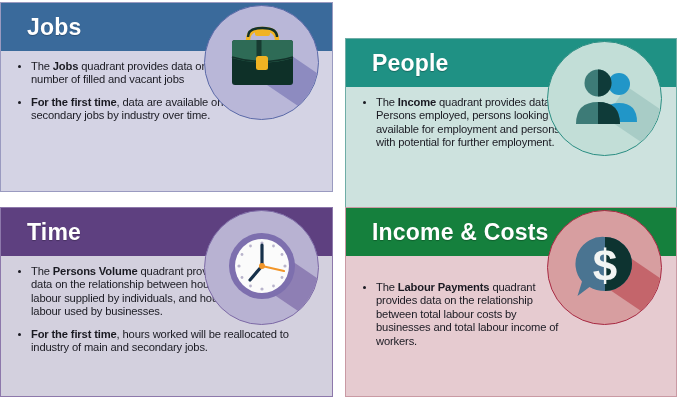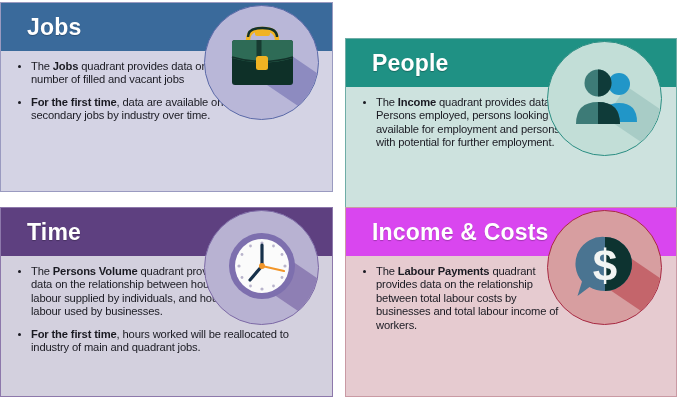--- a/index.html
+++ b/index.html
@@ -149,29 +149,29 @@
   }
   #medallion-time .shadow { background: #8e7fb4; }
   #card-time ul.bullets li:first-child { width: 215px; }
 
   
   #card-income {
     left: 345px; top: 207px; width: 332px; height: 190px;
     border-color: #c99aa4;
     background: #e6cbd0;
   }
-  #card-income .card-header { height: 48px; background: #d946ef; }
+  #card-income .card-header { height: 48px; background: #15803d; }
   #card-income .card-body { height: calc(100% - 48px); background: #e6cbd0; }
   #medallion-income {
     left: 201px; top: 2px; width: 115px; height: 115px;
     background: #d79ea0;
     border: 1.5px solid #a82a43;
   }
   #medallion-income .shadow { background: #c4656b; }
-  #card-income ul.bullets li:first-child { width: 188px; }
+  #card-income ul.bullets li:first-child { width: 188px; margin-top: 16px; }
 
   svg { display: block; }
 </style>
 </head>
 <body>
 
 <div class="grid">
 
   <div class="card" id="card-jobs">
     <div class="card-header">
@@ -236,21 +236,21 @@
   <div class="card" id="card-time">
     <div class="card-header">
       <span class="card-title">Time</span>
     </div>
     <div class="card-body">
       <ul class="bullets">
         <li>
           <span>The </span><b>Persons Volume</b><span> quadrant provides data on the relationship between hours of labour supplied by individuals, and hours of labour used by businesses.</span>
         </li>
         <li>
-          <span></span><b>For the first time</b><span>, hours worked will be reallocated to industry of main and quadrant jobs.</span>
+          <span></span><b>For the first time</b><span>, hours worked will be reallocated to industry of main and secondary jobs.</span>
         </li>
       </ul>
     </div>
     <div class="medallion" id="medallion-time">
       <div class="shadow"></div>
       <div class="glyph">
         <svg viewBox="0 0 115 115" width="115" height="115">
           <circle cx="57" cy="55" r="33" fill="#7d6fae"></circle>
           <circle cx="57" cy="55" r="27" fill="#fbfbfb"></circle>
           <g fill="#b9b4cc">

